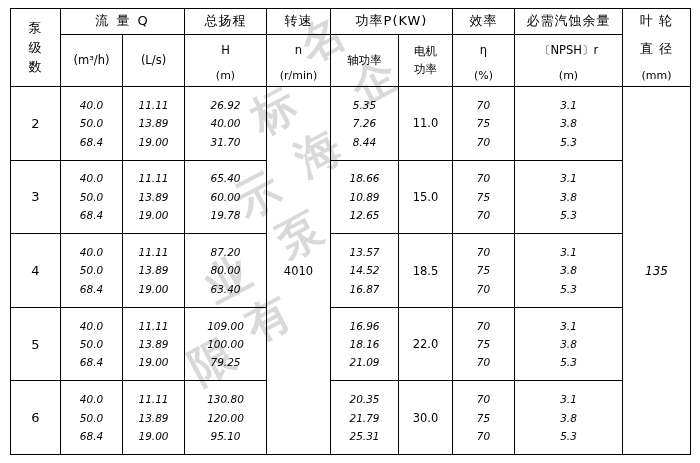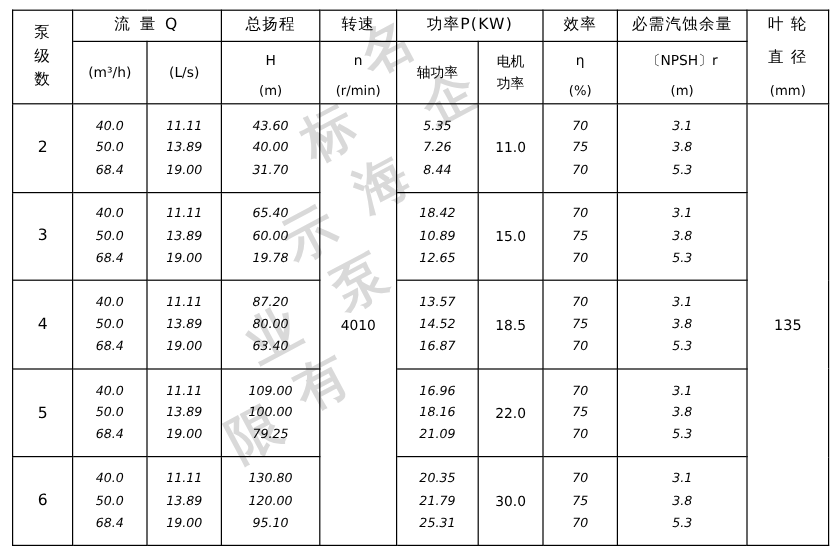--- a/index.html
+++ b/index.html
@@ -69,20 +69,21 @@
     line-height: 1.75;
     white-space: pre-line;
     font-style: italic;
   }
   .single-val {
     font-size: 11.5px;
     margin-top: 16px;
   }
   .dia-val {
     font-size: 12px;
+    font-style: italic;
   }
 
   
   #watermark {
     position: absolute;
     left: 0;
     top: 0;
     width: 700px;
     height: 463px;
     z-index: 1;
@@ -175,21 +176,21 @@
       </tr>
 
       <tr>
         <td class="stage-num">2</td>
         <td class="triple">40.0
 50.0
 68.4</td>
         <td class="triple">11.11
 13.89
 19.00</td>
-        <td class="triple">43.60
+        <td class="triple">26.92
 40.00
 31.70</td>
         <td class="single-val" rowspan="5">4010</td>
         <td class="triple">5.35
 7.26
 8.44</td>
         <td class="single-val">11.0</td>
         <td class="triple">70
 75
 70</td>
@@ -203,21 +204,21 @@
         <td class="stage-num">3</td>
         <td class="triple">40.0
 50.0
 68.4</td>
         <td class="triple">11.11
 13.89
 19.00</td>
         <td class="triple">65.40
 60.00
 19.78</td>
-        <td class="triple">18.42
+        <td class="triple">18.66
 10.89
 12.65</td>
         <td class="single-val">15.0</td>
         <td class="triple">70
 75
 70</td>
         <td class="triple">3.1
 3.8
 5.3</td>
       </tr>

